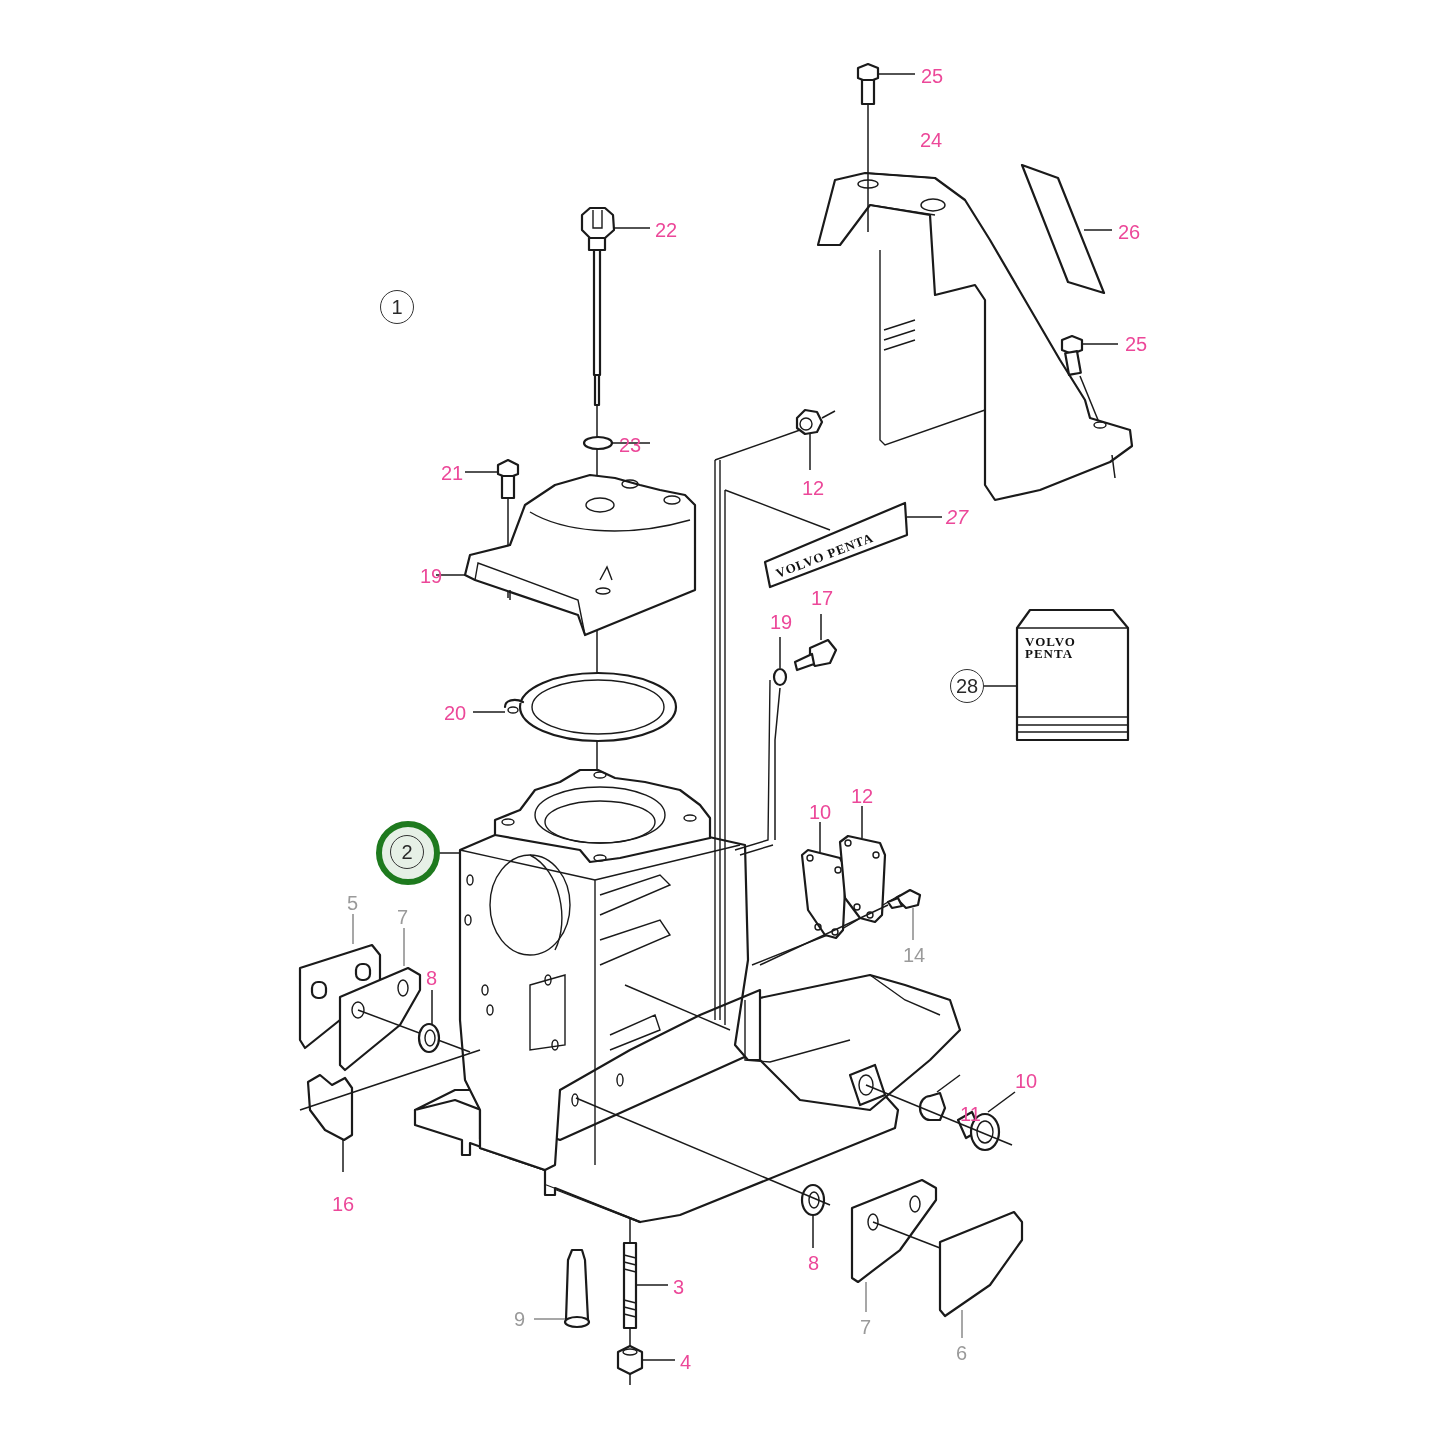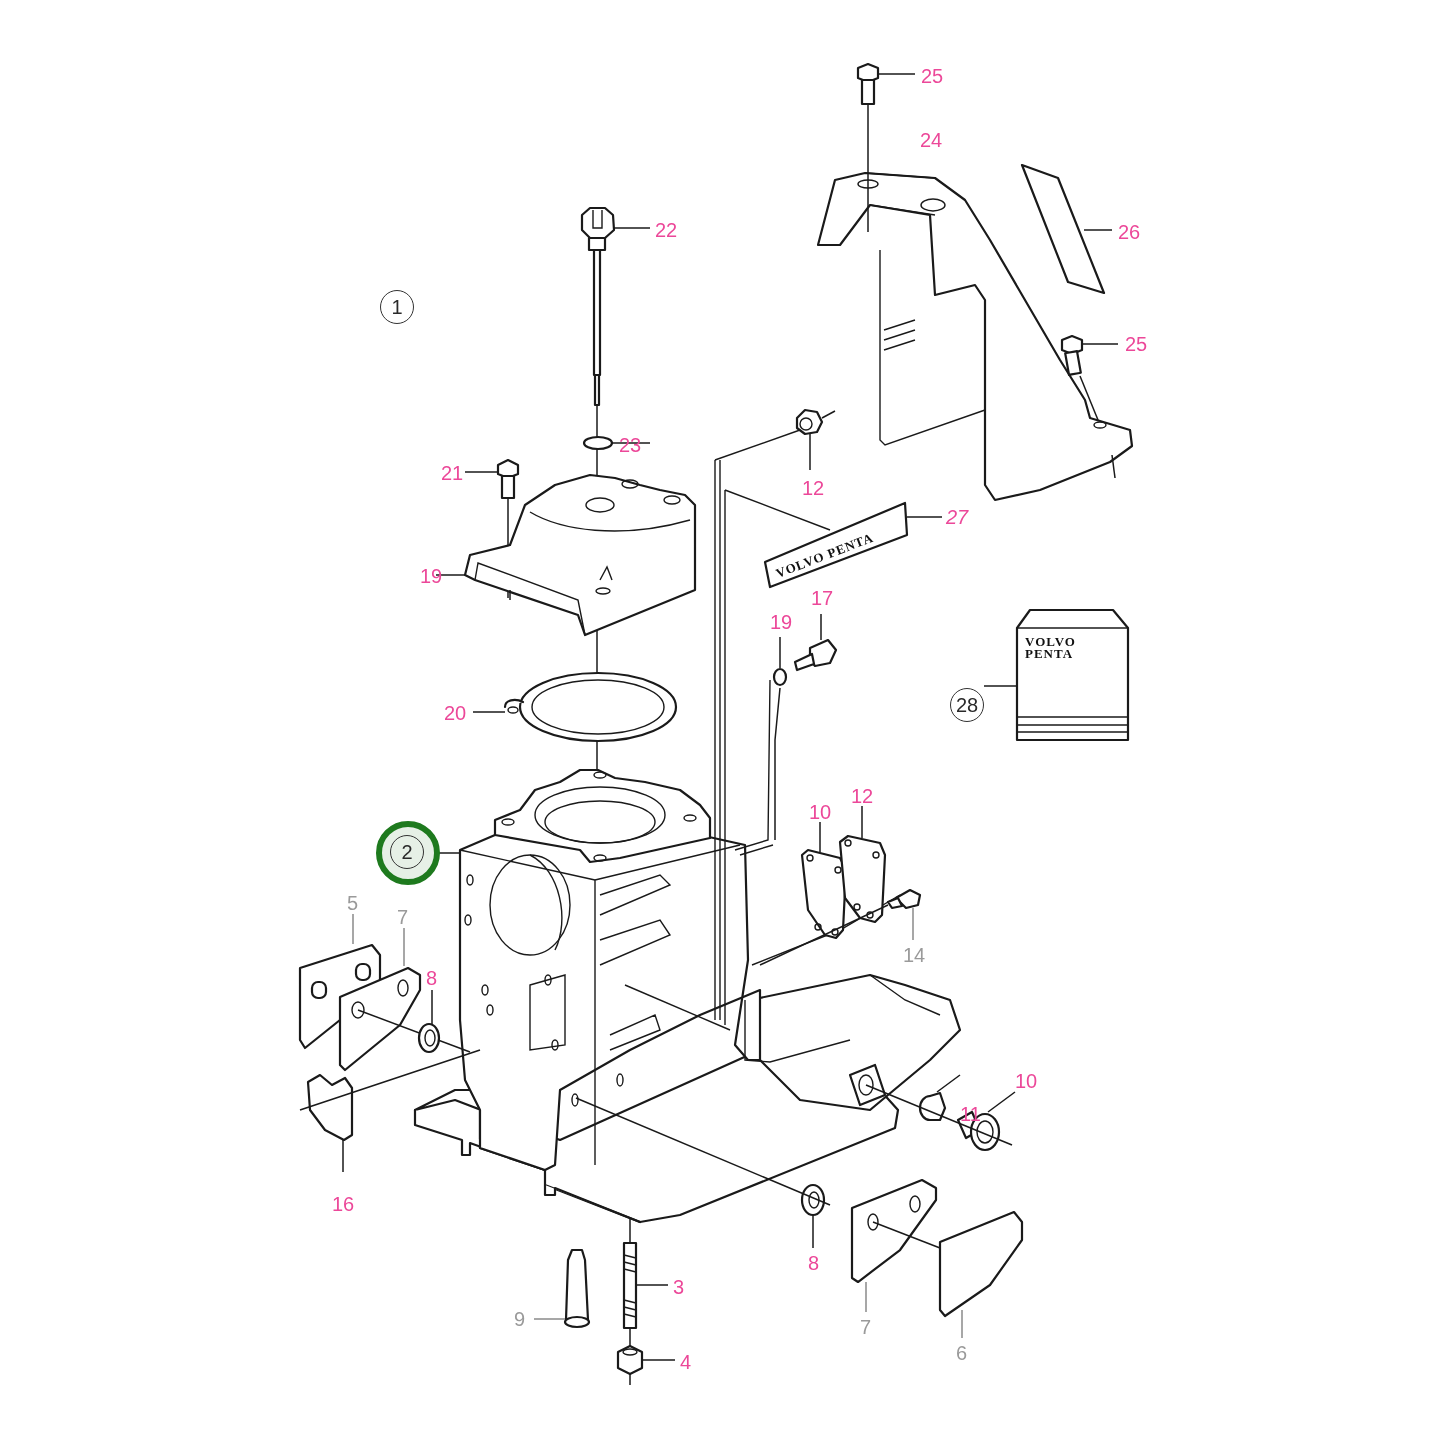--- a/index.html
+++ b/index.html
@@ -300,13 +300,13 @@
 <div class="lbl" style="left:420px;top:566px;">19</div>
 <div class="lbl" style="left:444px;top:703px;">20</div>
 <div class="lbl" style="left:441px;top:463px;">21</div>
 <div class="lbl" style="left:655px;top:220px;">22</div>
 <div class="lbl" style="left:619px;top:435px;">23</div>
 <div class="lbl" style="left:920px;top:130px;">24</div>
 <div class="lbl" style="left:921px;top:66px;">25</div>
 <div class="lbl" style="left:1125px;top:334px;">25</div>
 <div class="lbl" style="left:1118px;top:222px;">26</div>
 <div class="lbl" style="left:946px;top:507px;font-style:italic;">27</div>
-<div class="circ" style="left:950px;top:669px;margin-top:19px;">28</div>
+<div class="circ" style="left:950px;top:669px;">28</div>
 
 </body></html>

